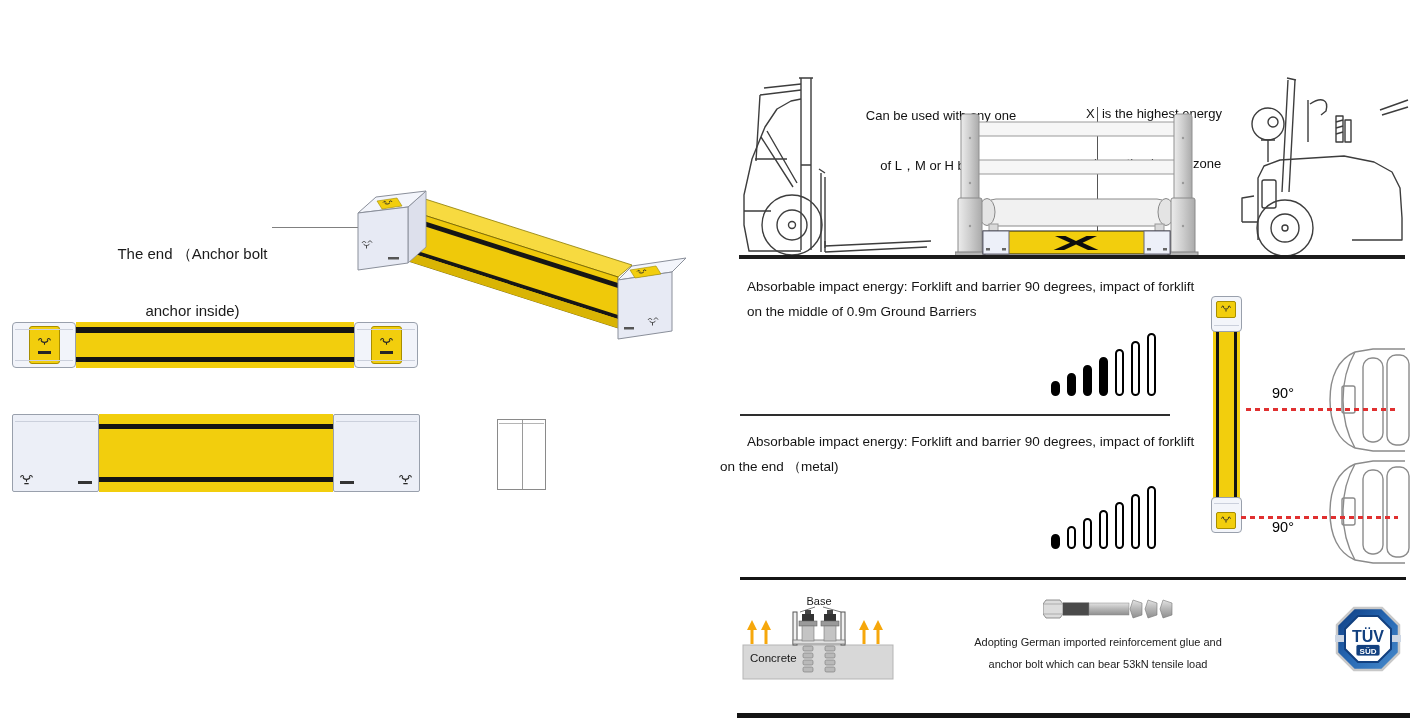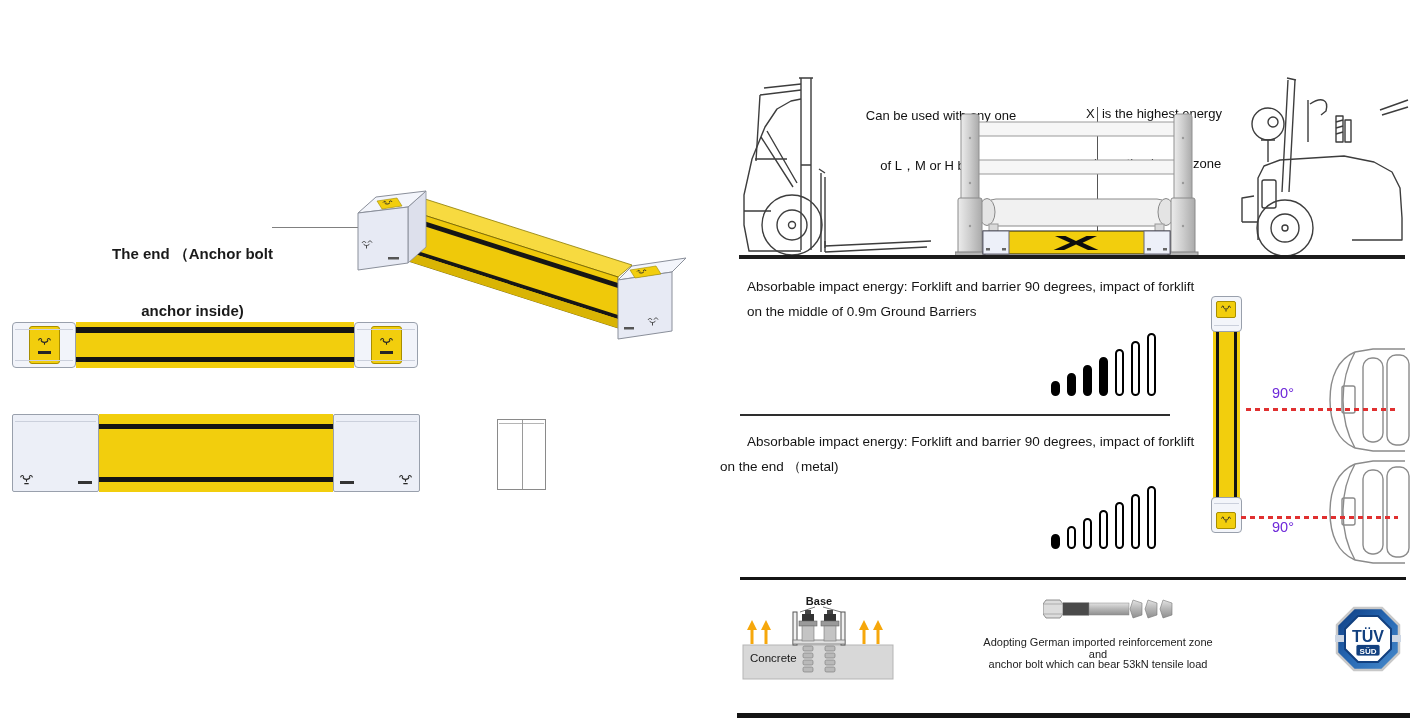--- a/index.html
+++ b/index.html
@@ -53,28 +53,28 @@
   .vb-cap{position:absolute;left:0;width:31px;height:36px;background:#F3F5FA;border:1.5px solid #99A0AC;border-radius:4px}
   .vb-cap-top{top:0}.vb-cap-bot{top:201px}
   .vb-cap-top::after{content:"";position:absolute;left:2px;right:2px;bottom:5px;border-top:1px solid #CBD0DC}
   .vb-cap-bot::after{content:"";position:absolute;left:2px;right:2px;top:5px;border-top:1px solid #CBD0DC}
   .vb-label{position:absolute;left:4px;width:20px;height:17px;background:#F2CE0D;border:1px solid #A88E00;border-radius:2px;
             display:flex;align-items:center;justify-content:center}
   .vb-body{position:absolute;left:2px;top:34px;width:27px;height:169px;background:#F2CE0D;
            border-top:1px solid #999;border-bottom:1px solid #999}
   .vb-stripe{position:absolute;top:0;bottom:0;width:3px;background:#141414}
 
-  .angle-label{position:absolute;width:42px;text-align:center;font-size:14.5px;color:#6d28d9}
+  .angle-label{position:absolute;width:42px;text-align:center;font-size:14.5px;color:#000000}
 </style>
 </head>
 <body>
 
 <div id="canvas">
 
-  <div class="txt" style="left:105px;top:206px;width:175px;text-align:center;font-size:15px;font-weight:700;line-height:19px">
+  <div class="txt" style="left:105px;top:206px;width:175px;text-align:center;font-size:15px;font-weight:400;line-height:19px">
     <div>The end （Anchor bolt</div>
     <div>anchor inside)</div>
   </div>
   <div class="leader" style="left:272px;top:227px;width:102px;height:1.2px"></div>
 
   <svg class="abs" style="left:350px;top:185px" width="340" height="170" viewBox="0 0 340 170">
 
     <polygon points="58,25 72,13 282,80 268,92" fill="#F7DA40" stroke="#8a7a00" stroke-width="0.8"></polygon>
     <polygon points="58,25 268,92 268,143 58,76" fill="#EFC90A" stroke="#6b5b00" stroke-width="0.8"></polygon>
     <polygon points="58,31 268,98 268,103 58,36" fill="#161616"></polygon>
@@ -319,40 +319,40 @@
       <rect x="83" y="70" width="10" height="5" rx="1.5" fill="#b9b9b9" stroke="#777" stroke-width="0.6"></rect>
       <rect x="83" y="77" width="10" height="5" rx="1.5" fill="#b9b9b9" stroke="#777" stroke-width="0.6"></rect>
     </g>
     <g fill="#F6A70B">
       <path d="M10,30 L5,40 L8.5,40 L8.5,54 L11.5,54 L11.5,40 L15,40 Z"></path>
       <path d="M24,30 L19,40 L22.5,40 L22.5,54 L25.5,54 L25.5,40 L29,40 Z"></path>
       <path d="M122,30 L117,40 L120.5,40 L120.5,54 L123.5,54 L123.5,40 L127,40 Z"></path>
       <path d="M136,30 L131,40 L134.5,40 L134.5,54 L137.5,54 L137.5,40 L141,40 Z"></path>
     </g>
   </svg>
-  <div class="txt" style="left:795px;top:595px;width:48px;text-align:center;font-size:11px;font-weight:700">Base</div>
+  <div class="txt" style="left:795px;top:595px;width:48px;text-align:center;font-size:11px;font-weight:400">Base</div>
   <div class="txt" style="left:750px;top:652px;font-size:11.5px">Concrete</div>
 
   <svg class="abs" style="left:1043px;top:595px" width="130" height="30" viewBox="0 0 130 30">
     <defs>
       <linearGradient id="shaftG" x1="0" y1="0" x2="0" y2="1">
         <stop offset="0" stop-color="#e2e2e2"></stop>
           <stop offset="0.5" stop-color="#b5b5b5"></stop>
           <stop offset="1" stop-color="#8f8f8f"></stop>
       </linearGradient>
     </defs>
     <polygon points="3,5 17,5 20,9 20,19 17,23 3,23 0,19 0,9" fill="#dcdcdc" stroke="#777" stroke-width="0.8"></polygon>
     <path d="M0,9 L20,9 M0,19 L20,19" stroke="#9a9a9a" stroke-width="0.7" fill="none"></path>
     <rect x="20" y="7.5" width="26" height="13" fill="#4a4a4a"></rect>
     <rect x="46" y="8" width="40" height="12" fill="url(#shaftG)" stroke="#888" stroke-width="0.5"></rect>
     <polygon points="87,14 90,5 99,8 99,20 90,23" fill="url(#shaftG)" stroke="#777" stroke-width="0.6"></polygon>
     <polygon points="102,14 105,5 114,8 114,20 105,23" fill="url(#shaftG)" stroke="#777" stroke-width="0.6"></polygon>
     <polygon points="117,14 120,5 129,8 129,20 120,23" fill="url(#shaftG)" stroke="#777" stroke-width="0.6"></polygon>
   </svg>
-  <div class="txt small-text" style="left:973px;top:636px;width:250px">Adopting German imported reinforcement zone and</div>
+  <div class="txt small-text" style="left:973px;top:636px;width:250px">Adopting German imported reinforcement glue and</div>
   <div class="txt small-text" style="left:973px;top:658px;width:250px">anchor bolt which can bear 53kN tensile load</div>
 
   <svg class="abs" style="left:1332px;top:601px" width="72" height="76" viewBox="0 0 72 76">
     <defs>
       <linearGradient id="tuvG" x1="0" y1="0" x2="1" y2="1">
         <stop offset="0" stop-color="#0E3C80"></stop>
           <stop offset="0.5" stop-color="#2668B4"></stop>
           <stop offset="1" stop-color="#4A8CCB"></stop>
       </linearGradient>
     </defs>

